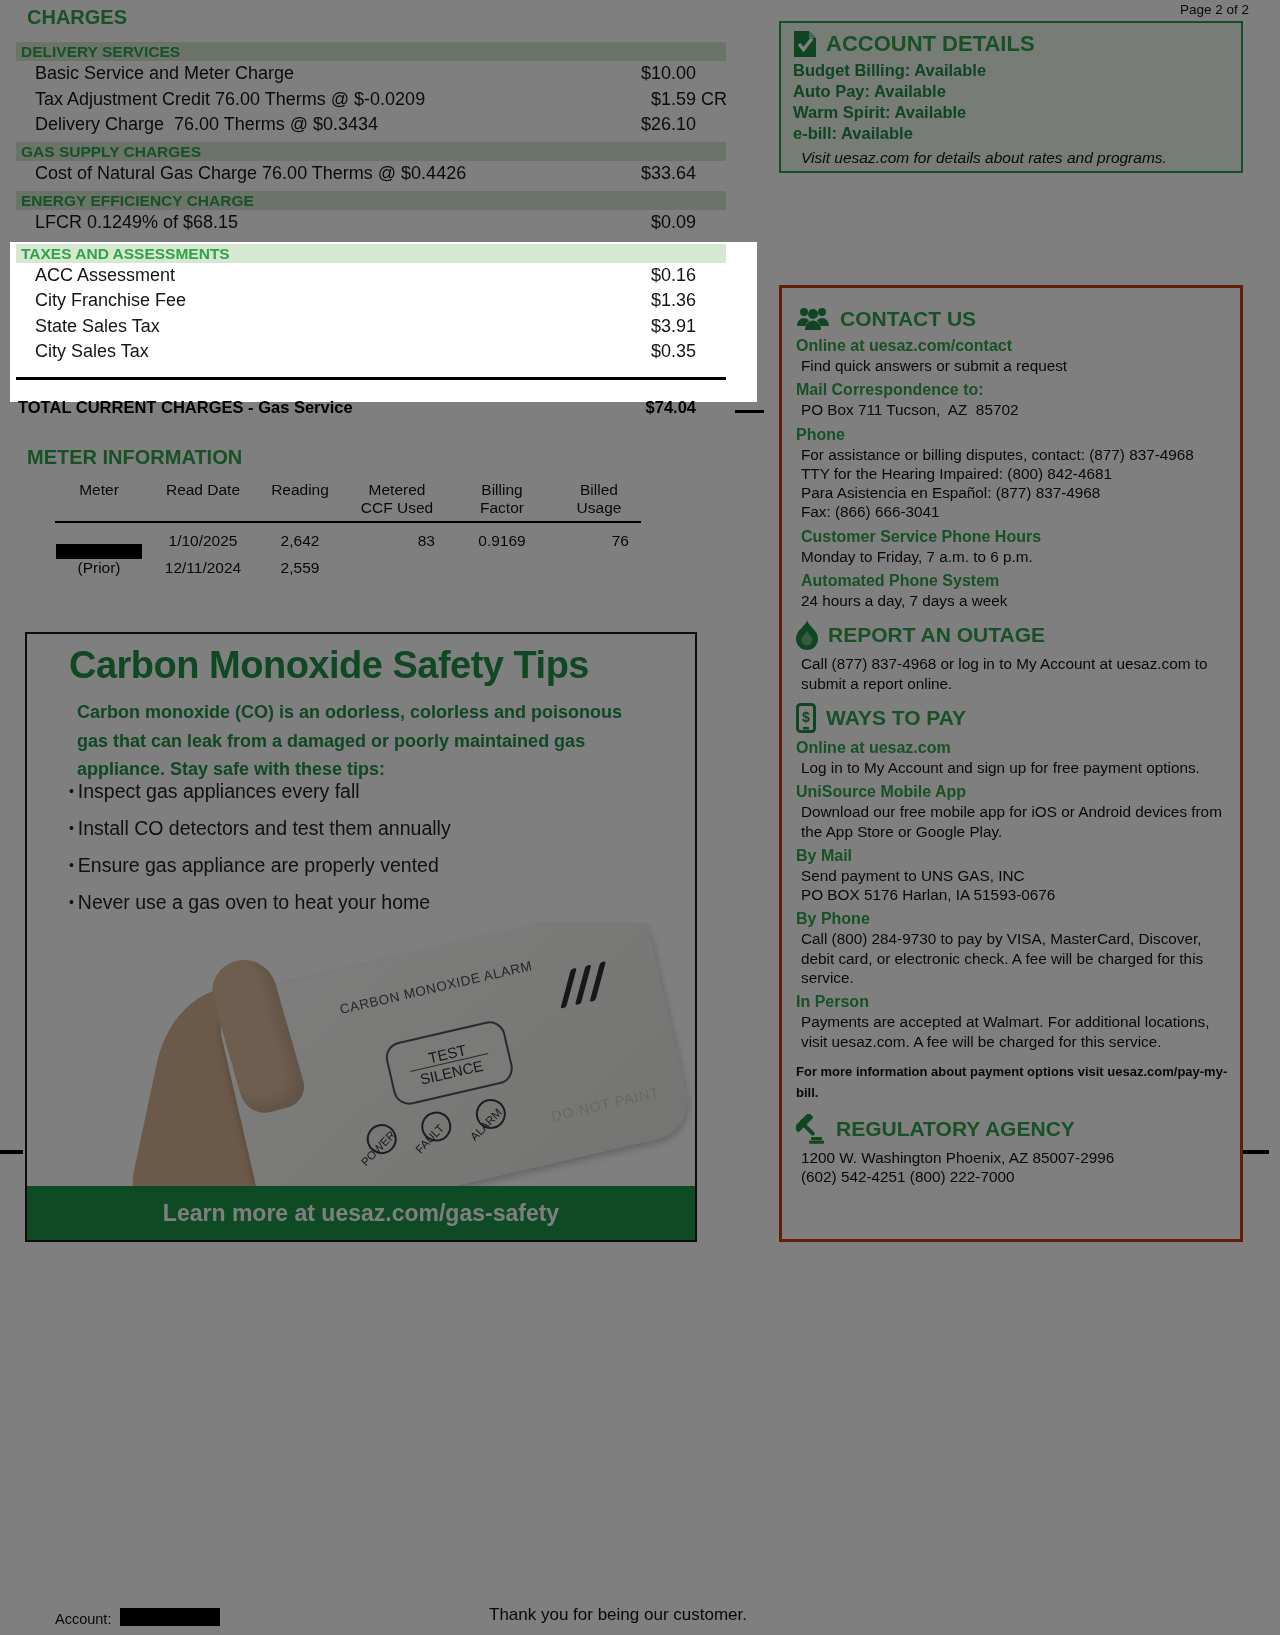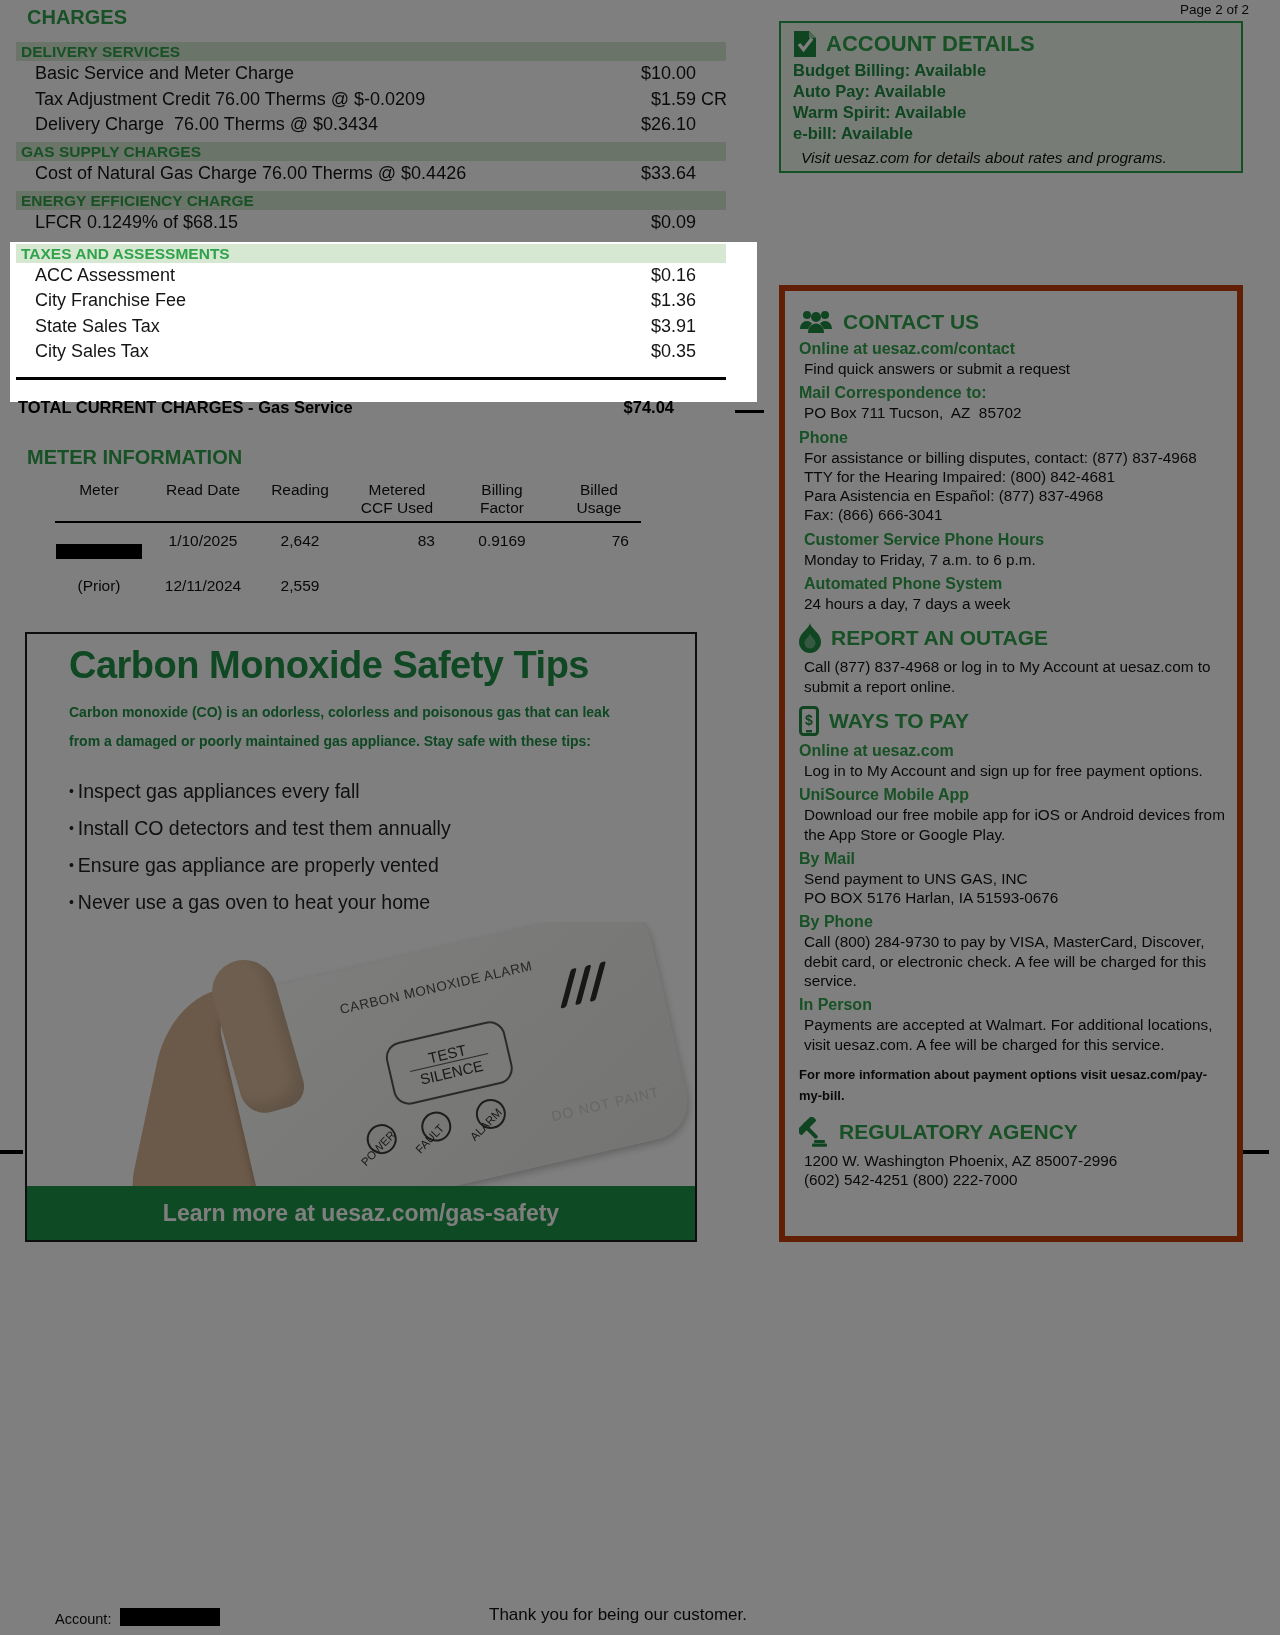--- a/index.html
+++ b/index.html
@@ -17,46 +17,46 @@
   .charges-title{position:absolute;left:27px;top:6px;font-size:20px;font-weight:bold;color:var(--green);}
   .charges{position:absolute;left:16px;top:38px;width:710px;}
   .band{height:19px;line-height:19px;margin-top:4px;background:var(--band);color:var(--green);
         font-weight:bold;font-size:15.5px;padding-left:5px;box-sizing:border-box;}
   .band.mt5{margin-top:5px;} .band.mt8{margin-top:8px;}
   .crow{display:flex;height:25.5px;line-height:25.5px;font-size:18px;color:#151515;}
   .crow .lbl{flex:1;padding-left:19px;white-space:pre;}
   .crow .amt{width:110px;text-align:right;}
   .crow .sfx{width:30px;padding-left:5px;box-sizing:border-box;}
   .total-row{display:flex;margin-top:12px;border-top:3px solid #000;padding-top:18px;
-             font-weight:bold;font-size:16.5px;color:#000;gap:22px;}
+             font-weight:bold;font-size:16.5px;color:#000;}
   .total-row .lbl{flex:1;padding-left:2px;}
   .total-row .amt{width:110px;text-align:right;}
   .total-row .sfx{width:30px;}
 
   
   .spotlight{position:absolute;left:10px;top:242px;width:747px;height:160px;
              box-shadow:0 0 0 3000px rgba(0,0,0,0.5);z-index:50;pointer-events:none;}
 
   
   .meter{position:absolute;left:27px;top:446px;width:660px;}
   .meter-title{font-size:20px;font-weight:bold;color:var(--green);}
   .mtable{display:grid;grid-template-columns:88px 100px 74px 100px 90px 84px;column-gap:10px;
           margin:12px 0 0 28px;font-size:15.5px;}
   .mhead{text-align:center;line-height:18px;}
   .mrule{grid-column:1/-1;border-bottom:2px solid #000;height:4px;}
   .mcell{padding-top:9px;text-align:center;line-height:18px;}
   .mcell.right{text-align:right;padding-right:12px;}
-  .mcell.prior{padding-top:18px;}
+  .mcell.prior{padding-top:0;}
   .redacted{width:86px;height:15px;background:#000;margin:12px auto 0;}
 
   
   .cobox{position:absolute;left:25px;top:632px;width:672px;height:610px;border:2px solid #1a1a1a;
          box-sizing:border-box;background:#fff;}
   .co-title{position:absolute;left:42px;top:10px;font-size:38px;font-weight:bold;color:#1e9147;letter-spacing:-0.5px;}
-  .co-intro{position:absolute;left:42px;top:64px;width:575px;font-size:14px;font-weight:bold;
+  .co-intro{position:absolute;left:50px;top:64px;width:575px;font-size:18px;font-weight:bold;
             color:#1e9147;line-height:28.5px;}
   .co-bullets{position:absolute;left:42px;top:146px;font-size:19.5px;color:#222;}
   .co-bullet{margin-bottom:15px;line-height:22px;}
   .co-bullet::before{content:"• ";font-size:14px;vertical-align:2px;}
   .photo{position:absolute;left:2px;top:288px;width:664px;height:264px;overflow:hidden;}
   .hand{position:absolute;left:118px;top:66px;width:160px;height:260px;background:#d7b392;
         border-radius:70px 60px 40px 50px / 90px 70px 40px 60px;transform:rotate(12deg);z-index:1;}
   .thumb{position:absolute;left:196px;top:36px;width:64px;height:155px;background:#dcbd9e;z-index:3;
          border-radius:32px 34px 22px 26px;box-shadow:inset -8px -10px 14px rgba(0,0,0,0.12);transform:rotate(-16deg);}
   .device{position:absolute;left:205px;top:26px;width:440px;height:235px;z-index:2;
@@ -80,21 +80,21 @@
 
   
   .page-label{position:absolute;left:1180px;top:2px;font-size:13.5px;color:#111;}
   .acct-box{position:absolute;left:779px;top:21px;width:464px;height:152px;border:2px solid #28a04a;
             background:#f1f8ee;box-sizing:border-box;padding:7px 12px 0 12px;}
   .acct-header{display:flex;align-items:center;gap:9px;margin-bottom:2px;}
   .acct-title{font-size:22px;font-weight:bold;color:var(--green);}
   .acct-line{font-size:16.5px;font-weight:bold;color:var(--green-dark);line-height:21px;}
   .acct-note{font-style:italic;color:#111;font-size:15.5px;margin-top:5px;padding-left:8px;}
 
-  .contact-box{position:absolute;left:779px;top:285px;width:464px;height:957px;border:6px solid #c2410c;
+  .contact-box{position:absolute;left:779px;top:285px;width:464px;height:957px;border:3px solid #c2410c;
                box-sizing:border-box;padding:8px 8px 0 14px;background:#fff;}
   .rc-title{display:flex;align-items:center;gap:10px;font-size:21px;font-weight:bold;color:var(--green);
             margin:10px 0 4px;}
   .rc-sub{font-size:16px;font-weight:bold;color:var(--green);margin-top:5px;line-height:20px;}
   .rc-sub.indent{padding-left:5px;}
   .rc-body{font-size:15.3px;color:#111;line-height:19.3px;padding-left:5px;}
   .rc-body.pre{white-space:pre-wrap;}
   .rc-strong{font-size:13px;font-weight:bold;color:#111;margin-top:10px;line-height:21.5px;}
   .rc-link{color:var(--green);cursor:pointer;}
 

